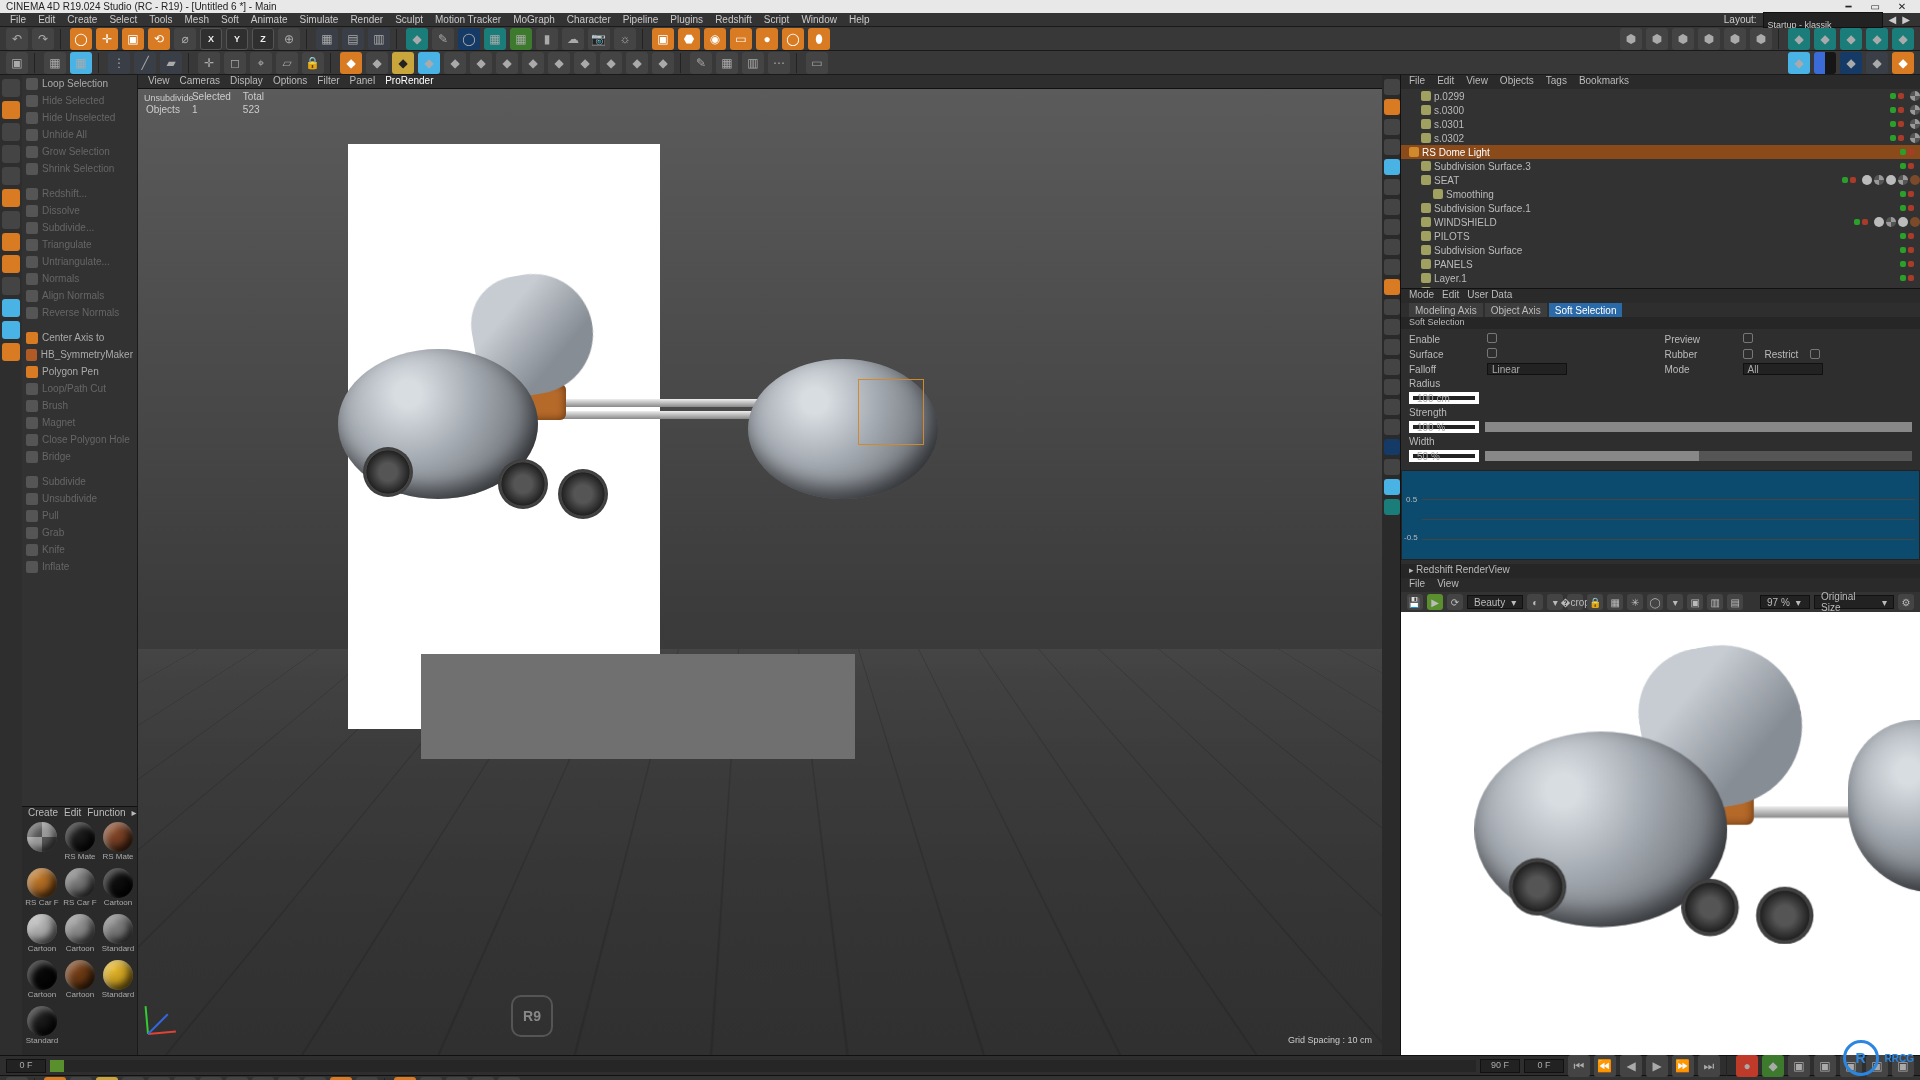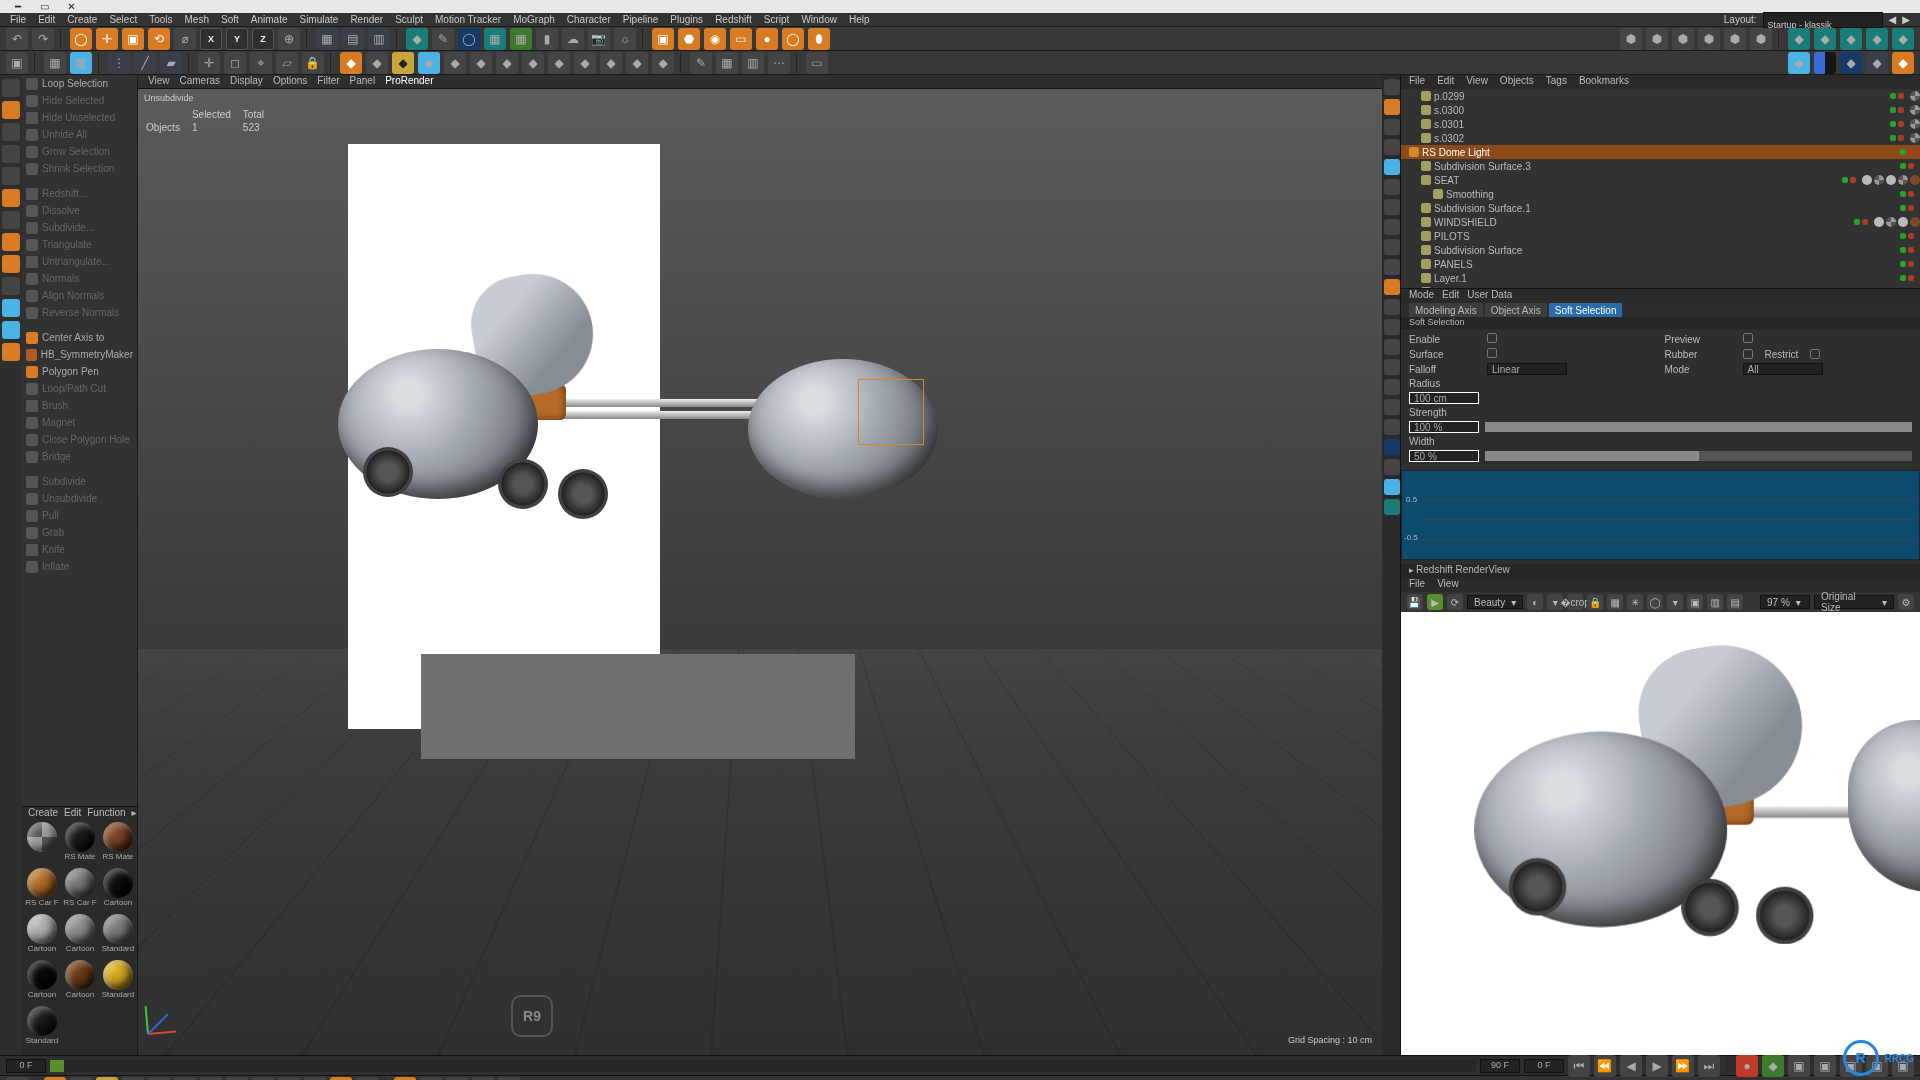--- a/index.html
+++ b/index.html
@@ -51,21 +51,21 @@
 
 .vpcol{ flex:1; display:flex; flex-direction:column; background:#3d3d3d; }
 .vptabs{ height:14px; background:#2e2e2e; display:flex; gap:10px; padding:0 10px; font-size:9px; color:#bbb; border-bottom:1px solid #111; }
 .vptabs .sel{ color:#fff }
 .vp{ flex:1; position:relative; background:linear-gradient(#5b5b5b,#3b3b3b 55%,#2e2e2e); overflow:hidden; }
 .grid{ position:absolute; left:0; right:0; top:58%; bottom:0; background:
   repeating-linear-gradient(90deg,rgba(0,0,0,.25) 0 1px,transparent 1px 60px),
   linear-gradient(#4a4a4a,#2e2e2e);
   transform:perspective(600px) rotateX(62deg); transform-origin:top center; opacity:.6; }
 .persp{ position:absolute; left:6px; top:4px; font-size:9px; color:#ccc }
-.stats{ position:absolute; left:6px; top:18px; font-size:9px; color:#ccc; }
+.stats{ position:absolute; left:6px; top:0; font-size:9px; color:#ccc; }
 .stats td{ padding:0 10px 0 0 }
 .gridlabel{ position:absolute; right:10px; bottom:10px; font-size:9px; color:#ccc }
 .axisgizmo{ position:absolute; left:10px; bottom:20px; width:40px; height:40px; }
 .axisgizmo .ax{ position:absolute; left:0; bottom:0; width:28px; height:2px; transform-origin:left center; }
 .ax.red{background:#d43; transform:rotate(-5deg)}
 .ax.green{background:#3c3; transform:rotate(-95deg)}
 .ax.blue{background:#36d; transform:rotate(-45deg)}
 
 .refplane{ position:absolute; left:210px; top:55px; width:312px; height:585px; background:#fff; }
 .selbox{ position:absolute; left:720px; top:290px; width:66px; height:66px; border:1px solid #d08a2b; }
@@ -96,21 +96,21 @@
 
 .attrbar{ height:14px; display:flex; gap:8px; padding:0 8px; font-size:9px; background:#2a2a2a }
 .attrtool{ height:16px; padding:0 8px; font-size:10px; color:#ddd; display:flex; align-items:center; gap:6px }
 .attrtool .geari{ width:12px;height:12px;background:#d48a2a;border-radius:50% }
 .tabsrow{ height:14px; display:flex; gap:2px; padding:0 8px; font-size:9px; background:#2e2e2e }
 .tab{ padding:0 6px; background:#3d3d3d; display:flex; align-items:center; }
 .tab.sel{ background:#2b6aa8; color:#fff }
 .sectionhdr{ height:12px; background:#262626; padding:0 8px; font-size:9px; }
 .attrs{ padding:4px 8px; display:grid; grid-template-columns:70px 1fr 70px 1fr; gap:3px 8px; font-size:9px; align-items:center; }
 .chk{ width:10px; height:10px; border:1px solid #777; border-radius:2px; display:inline-block }
-.numfield{ height:12px; background:#222; border:1px solid #ffffff; display:flex; align-items:center; padding:0 4px; width:70px; color:#aaa }
+.numfield{ height:12px; background:#222; border:4px solid #ffffff; display:flex; align-items:center; padding:0 4px; width:70px; color:#aaa }
 .sel2{ height:12px; background:#222; border:1px solid #111; padding:0 4px; color:#aaa; width:80px; display:inline-flex; align-items:center; }
 .barrow{ grid-column:1/-1; display:flex; align-items:center; gap:6px }
 .bar{ flex:1; height:10px; background:#555; position:relative }
 .bar .fill{ position:absolute; left:0; top:0; bottom:0; background:#888; width:25% }
 .graph{ height:90px; background:#0c4a6e; margin:4px 0; border:1px solid #222; position:relative }
 .graph .hline{ position:absolute; left:20px; right:4px; height:1px; background:#444 }
 
 .rvhdr{ height:14px; background:#262626; padding:0 8px; font-size:9px }
 .rvmenus{ height:14px; background:#2a2a2a; display:flex; gap:12px; padding:0 8px; font-size:9px }
 .rvtool{ height:20px; background:#333; display:flex; align-items:center; gap:4px; padding:0 6px }
@@ -123,20 +123,21 @@
 .timetrack{ flex:1; height:12px; background:#262626; position:relative }
 .timetrack .marker{ position:absolute; left:0; top:0; bottom:0; width:14px; background:#5a8f2e }
 .bottombar{ height:24px; background:#333; display:flex; align-items:center; gap:4px; padding:0 6px; border-top:1px solid #111 }
 .branding{ position:absolute; right:6px; bottom:4px; display:flex; align-items:center; gap:6px; color:#2a86e0; font-weight:700; font-size:22px; pointer-events:none; }
 .branding .ring{ width:36px; height:36px; border:3px solid #2a86e0; border-radius:50%; display:flex; align-items:center; justify-content:center; font-size:14px }
 </style>
 </head>
 <body>
 
 <div class="titlebar">
+  <span class="titlecaption">CINEMA 4D R19.024 Studio (RC - R19) - [Untitled 6 *] - Main</span>
   <span class="winbtns">
     <span>━</span>
     <span>▭</span>
     <span>✕</span>
   </span>
 </div>
 
 <div class="menubar" id="menubar">
   <span>File</span>
     <span>Edit</span>

